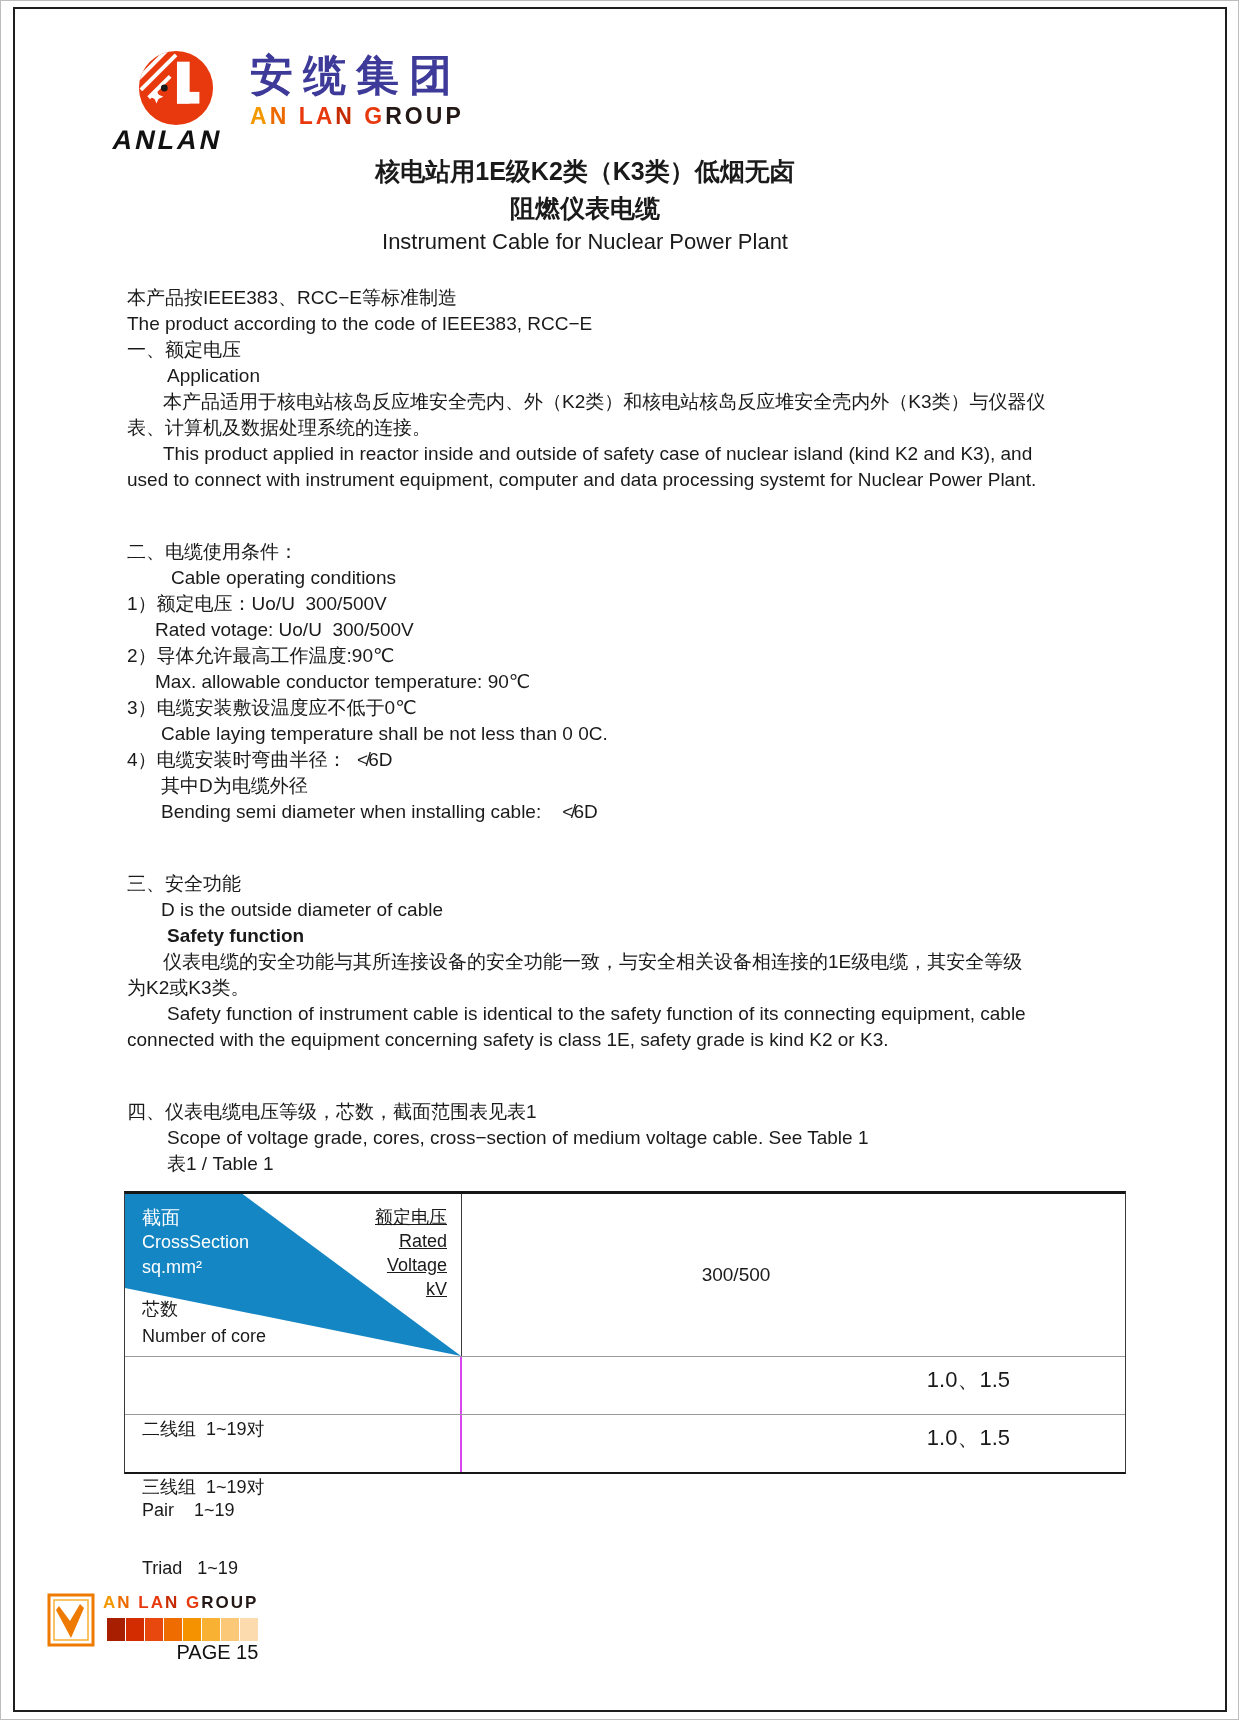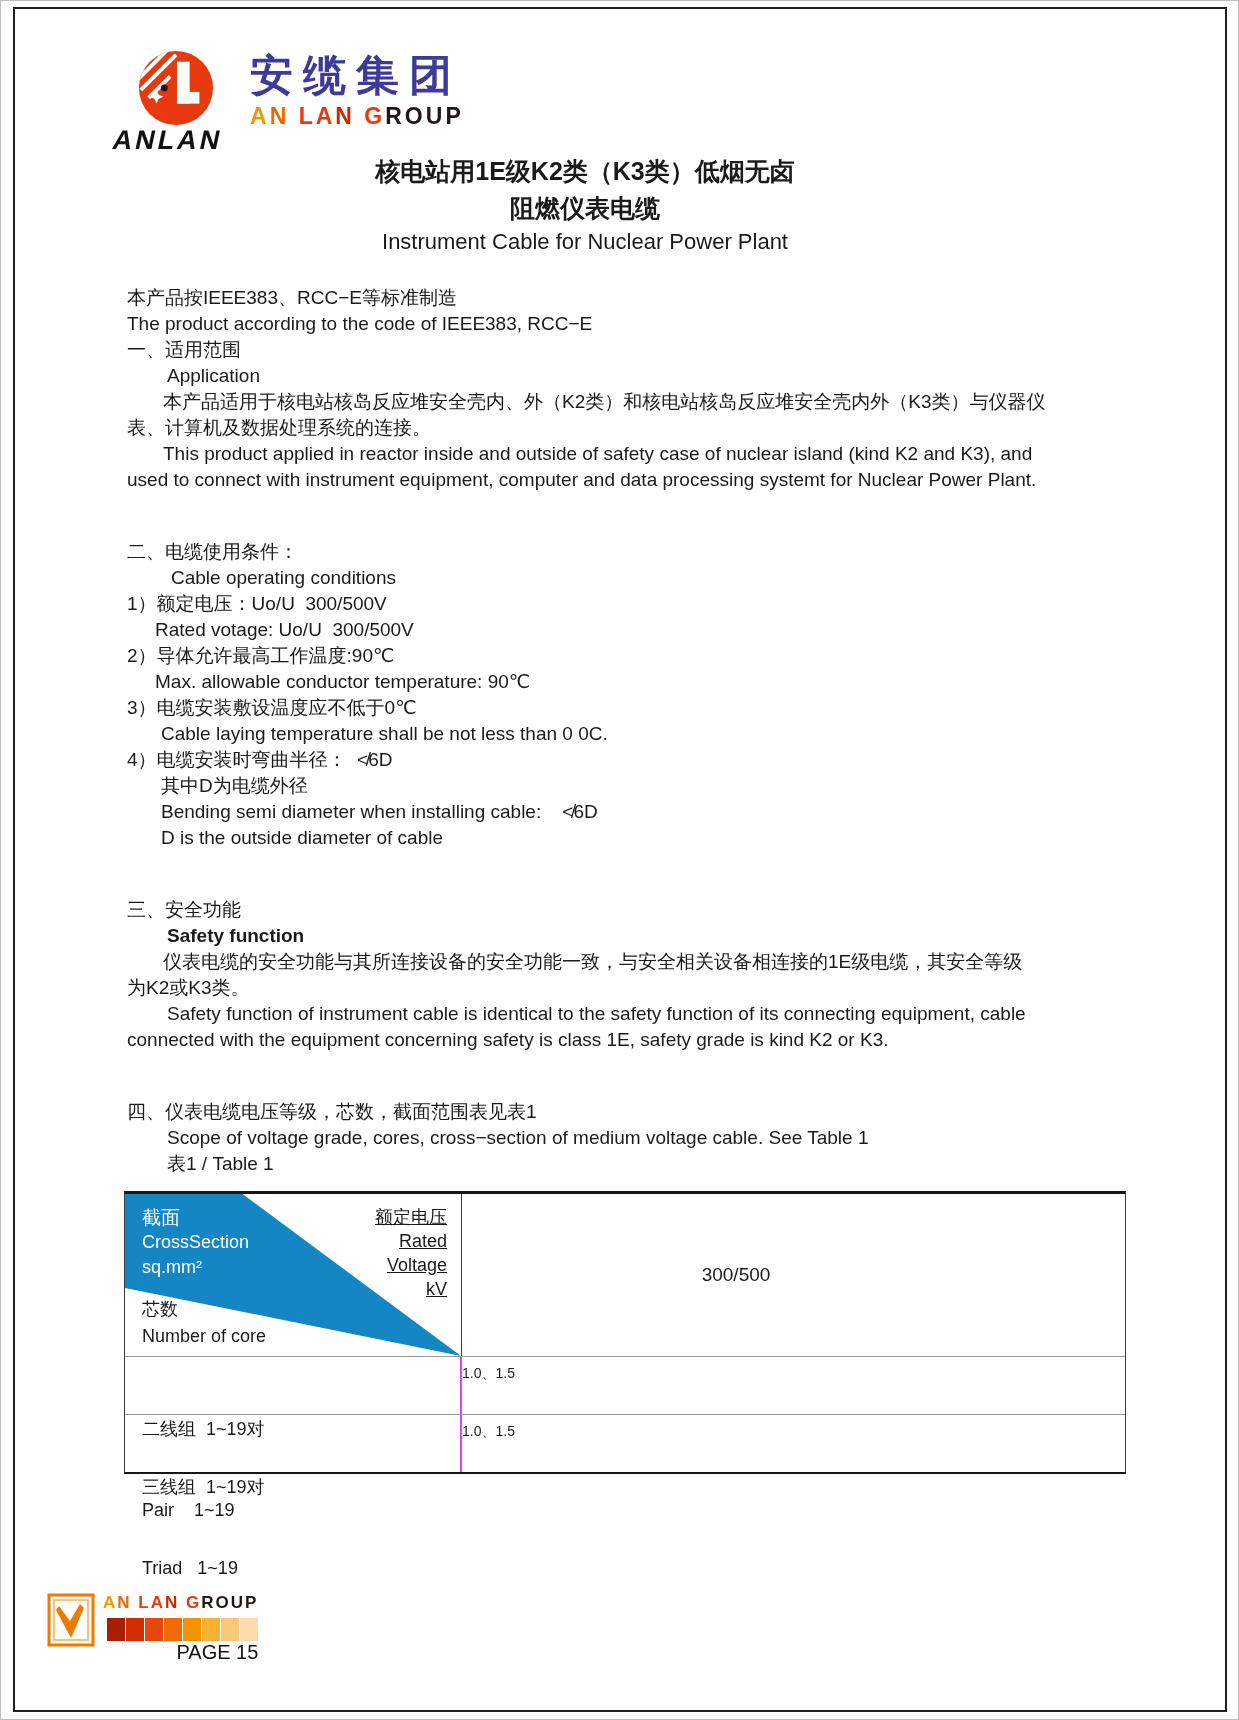--- a/index.html
+++ b/index.html
@@ -32,21 +32,21 @@
   .thead { display:flex; height:162px; }
   .hdr-left { position:relative; width:337px; height:100%; border-right:1px solid #3a3a3a; flex:none; }
   .flag { position:absolute; inset:0; background:#1586c4; clip-path:polygon(0 0, 35% 0, 100% 100%, 0 58%); }
   .cs-text { position:absolute; left:17px; top:11px; color:#fff; font-size:18px; line-height:25px; z-index:2; }
   .cs-text .cs-cn { font-size:19px; }
   .core-text { position:absolute; left:17px; top:102px; font-size:18px; line-height:27px; z-index:2; }
   .rated-text { position:absolute; right:14px; top:11px; text-align:right; font-size:18px; line-height:24px; z-index:2;text-decoration:underline; }
   .hdr-right { flex:1; display:flex; align-items:center; justify-content:center; font-size:19px; padding-right:115px; }
   .trow { display:flex; border-top:1px solid #9a9a9a; height:58px; }
   .td-l { width:337px; flex:none; border-right:2px solid #d946ef; padding:5px 0 0 17px; font-size:18px; line-height:27px; white-space:pre; }
-  .td-r { flex:1; text-align:left; padding-top:8px; padding-right:115px; font-size:14px; }
+  .td-r { flex:1; text-align:right; padding-top:8px; padding-right:115px; font-size:22px; }
 
   
   .footer { position:absolute; left:46px; top:1592px; display:flex; align-items:flex-start; }
   .f-icon { width:48px; height:54px; flex:none; }
   .f-right { margin-left:8px; }
   .f-wordmark { font-size:17px; font-weight:bold; letter-spacing:2px; line-height:20px; }
   .f-wordmark span { display:inline-block; }
   .f-striprow { display:flex; align-items:flex-end; margin-top:5px;flex-direction:column; }
   .f-strip { display:flex; gap:1px; }
   .f-strip .sq { width:18px; height:23px; display:inline-block; }
@@ -91,39 +91,39 @@
   <section class="titles">
     <div class="t-cn">核电站用1E级K2类（K3类）低烟无卤</div>
     <div class="t-cn">阻燃仪表电缆</div>
     <div class="t-en">Instrument Cable for Nuclear Power Plant</div>
   </section>
 
   <section class="body-text">
 
   <div class="line">本产品按IEEE383、RCC−E等标准制造</div>
       <div class="line">The product according to the code of IEEE383, RCC−E</div>
-      <div class="line">一、适用范围</div>
+      <div class="line">一、额定电压</div>
       <div class="line" style="padding-left: 40px;">Application</div>
       <div class="line" style="padding-left: 36px;">本产品适用于核电站核岛反应堆安全壳内、外（K2类）和核电站核岛反应堆安全壳内外（K3类）与仪器仪</div>
       <div class="line">表、计算机及数据处理系统的连接。</div>
       <div class="line" style="padding-left: 36px;">This product applied in reactor inside and outside of safety case of nuclear island (kind K2 and K3), and</div>
       <div class="line">used to connect with instrument equipment, computer and data processing systemt for Nuclear Power Plant.</div>
       <div class="line gap">二、电缆使用条件：</div>
       <div class="line" style="padding-left: 44px;">Cable operating conditions</div>
       <div class="line">1）额定电压：Uo/U  300/500V</div>
       <div class="line" style="padding-left: 28px;">Rated votage: Uo/U  300/500V</div>
       <div class="line">2）导体允许最高工作温度:90℃</div>
       <div class="line" style="padding-left: 28px;">Max. allowable conductor temperature: 90℃</div>
       <div class="line">3）电缆安装敷设温度应不低于0℃</div>
       <div class="line" style="padding-left: 34px;">Cable laying temperature shall be not less than 0 0C.</div>
       <div class="line">4）电缆安装时弯曲半径：  ≮6D</div>
       <div class="line" style="padding-left: 34px;">其中D为电缆外径</div>
       <div class="line" style="padding-left: 34px;">Bending semi diameter when installing cable:    ≮6D</div>
+      <div class="line gap">三、安全功能</div>
       <div class="line" style="padding-left: 34px;">D is the outside diameter of cable</div>
-      <div class="line gap">三、安全功能</div>
       <div class="line" style="padding-left: 40px; font-weight: bold;">Safety function</div>
       <div class="line" style="padding-left: 36px;">仪表电缆的安全功能与其所连接设备的安全功能一致，与安全相关设备相连接的1E级电缆，其安全等级</div>
       <div class="line">为K2或K3类。</div>
       <div class="line" style="padding-left: 40px;">Safety function of instrument cable is identical to the safety function of its connecting equipment, cable</div>
       <div class="line">connected with the equipment concerning safety is class 1E, safety grade is kind K2 or K3.</div>
       <div class="line gap">四、仪表电缆电压等级，芯数，截面范围表见表1</div>
       <div class="line" style="padding-left: 40px;">Scope of voltage grade, cores, cross−section of medium voltage cable. See Table 1</div>
       <div class="line" style="padding-left: 40px;">表1 / Table 1</div>
     </section>
 

